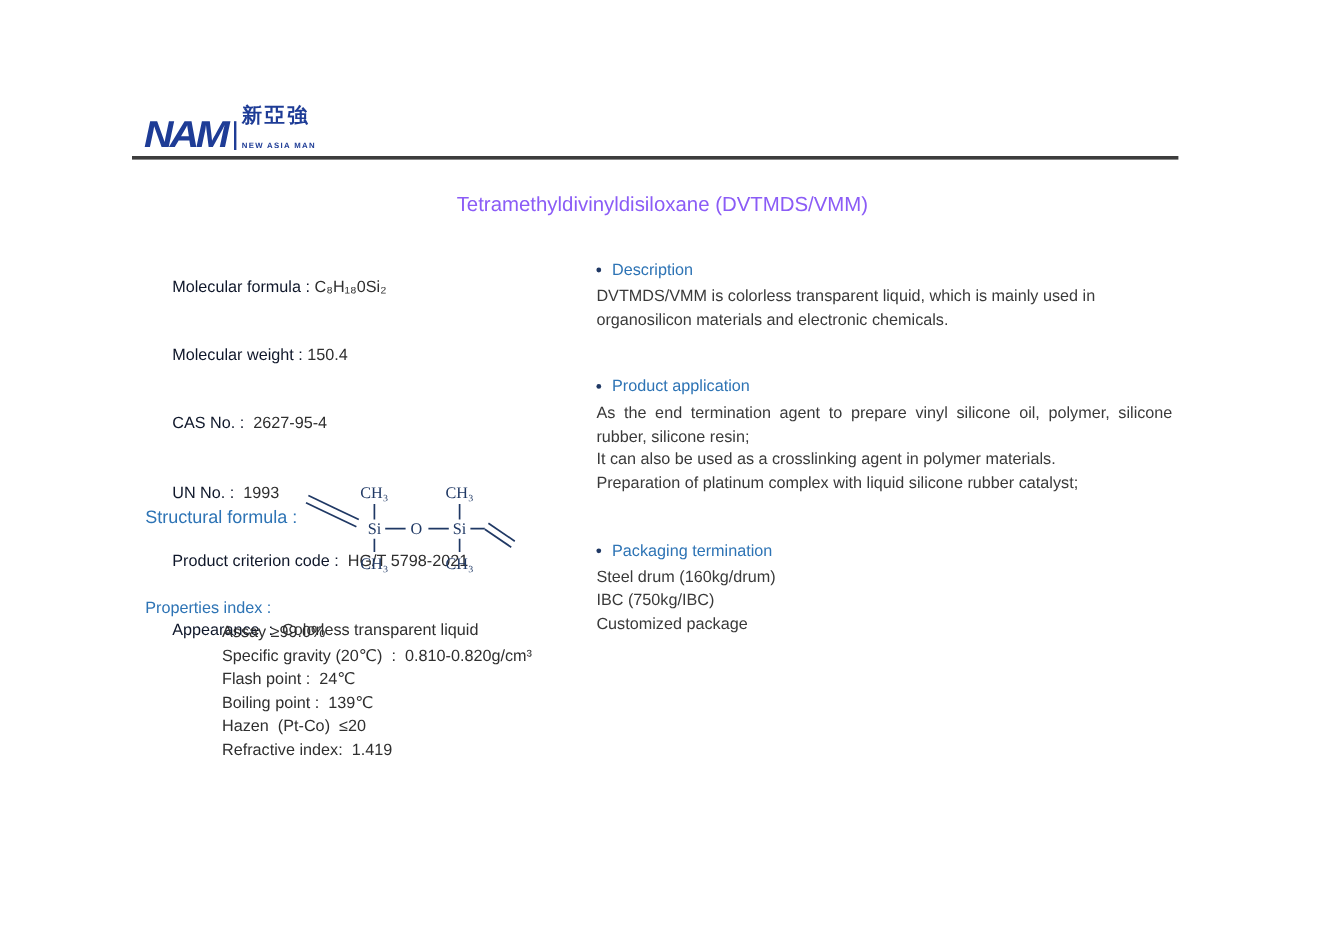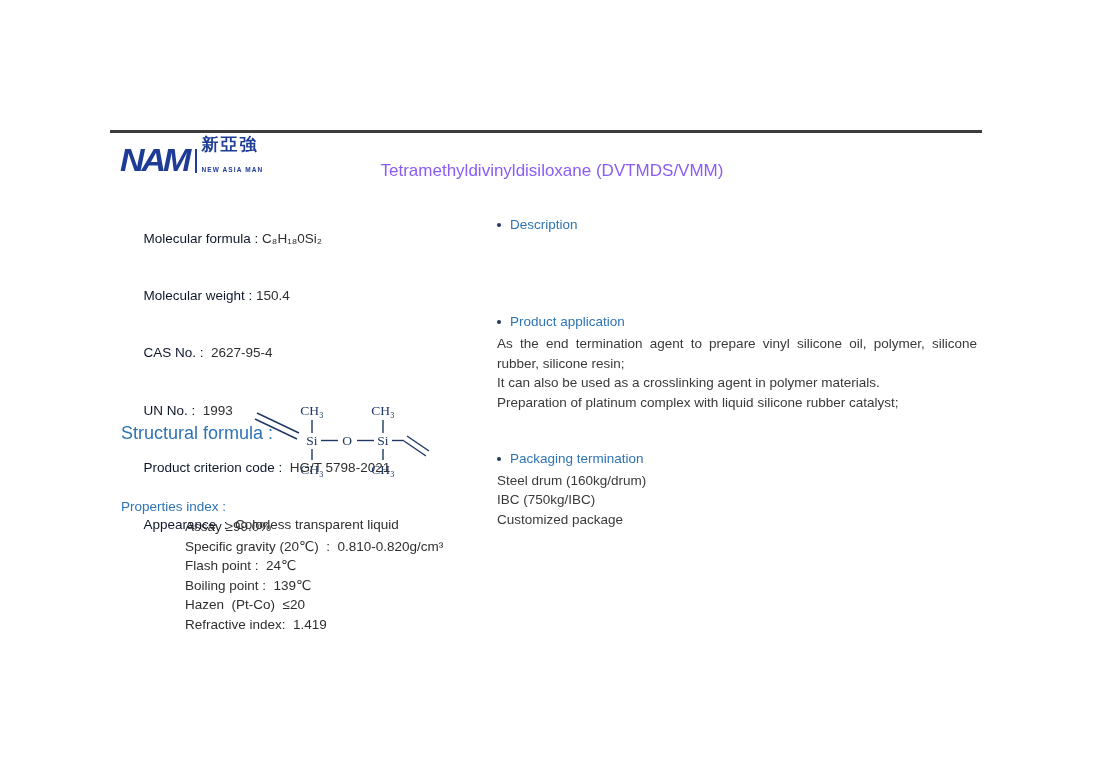--- a/index.html
+++ b/index.html
@@ -1,39 +1,39 @@
 <!DOCTYPE html>
 <html><head>
 <meta charset="utf-8">
 <style>
   html,body{margin:0;padding:0;background:#ffffff;}
   .page{
     position:relative;width:1104px;height:772px;background:#ffffff;overflow:hidden;
     font-family:"Liberation Sans","DejaVu Sans",sans-serif;color:#383838;
   }
   
-  .logo{position:absolute;left:120px;top:91px;height:36px;display:flex;align-items:flex-end;margin-top:48px;}
+  .logo{position:absolute;left:120px;top:91px;height:36px;display:flex;align-items:flex-end;}
   .logo-nam{
     font-size:34px;font-weight:bold;font-style:italic;color:#1e3c96;
     letter-spacing:-3px;line-height:32px;transform:scaleY(.92);transform-origin:bottom left;
   }
   .logo-divider{width:2px;height:24px;background:#1e3c96;margin:0 4px 2px 7px;}
   .logo-right{display:flex;flex-direction:column;justify-content:flex-end;padding-bottom:1px;gap:12px;}
   .logo-cn{font-size:17px;font-weight:bold;color:#1e3c96;letter-spacing:2px;line-height:19px;white-space:nowrap;}
   .logo-en{font-size:6.5px;font-weight:bold;color:#1e3c96;letter-spacing:1.1px;line-height:8px;white-space:nowrap;}
   
   .top-rule{position:absolute;left:110px;top:130px;width:872px;height:3px;background:#3d3d3d;}
   .doc-title{position:absolute;left:0;right:0;top:161px;text-align:center;
     font-size:17px;color:#8b5cf6;}
   
   .left-col{position:absolute;left:121px;top:215px;width:395px;}
   .prow{font-size:13.5px;line-height:16.2px;margin-bottom:8.5px;white-space:pre-wrap;}
   .plabel{color:#0f172a;}
   .pvalue{color:#2f2f2f;}
-  .struct-label{position:absolute;left:121px;top:423px;font-size:18px;color:#2e74b5;white-space:pre-wrap;}
+  .struct-label{position:absolute;left:121px;top:423px;font-size:15px;color:#2e74b5;white-space:pre-wrap;}
   .struct-svg{position:absolute;left:250px;top:397px;}
   .struct-svg text{font-family:"Liberation Serif","DejaVu Serif",serif;fill:#1f3864;}
   .props-title{position:absolute;left:121px;top:499px;font-size:13.5px;color:#2e74b5;white-space:pre-wrap;}
   .props-items{position:absolute;left:185px;top:517px;width:330px;}
   .pitem{font-size:13.5px;line-height:19.55px;color:#2f2f2f;white-space:pre-wrap;}
   
   .section-h{position:absolute;left:497px;font-size:13.5px;color:#2e74b5;display:flex;align-items:center;}
   .bullet{display:inline-block;width:4px;height:4px;border-radius:50%;background:#1f3864;margin-right:9px;flex:none;}
   .section-body{position:absolute;left:497px;font-size:13.5px;color:#3a3a3a;}
   .desc-body{top:237px;width:462px;line-height:19.5px;}
@@ -117,20 +117,21 @@
     <div class="pitem">Flash point :  24℃</div>
     <div class="pitem">Boiling point :  139℃</div>
     <div class="pitem">Hazen  (Pt-Co)  ≤20</div>
     <div class="pitem">Refractive index:  1.419</div>
   </div>
 
   <div class="section-h" style="top:217px;">
     <span class="bullet"></span>
     <span>Description</span>
   </div>
+  <div class="section-body desc-body">DVTMDS/VMM is colorless transparent liquid, which is mainly used in organosilicon materials and electronic chemicals.</div>
 
   <div class="section-h" style="top:314px;">
     <span class="bullet"></span>
     <span>Product application</span>
   </div>
   <div class="section-body app-body">
     <div class="justify">As the end termination agent to prepare vinyl silicone oil, polymer, silicone rubber, silicone resin;</div>
     <div>It can also be used as a crosslinking agent in polymer materials.</div>
     <div>Preparation of platinum complex with liquid silicone rubber catalyst;</div>
   </div>

